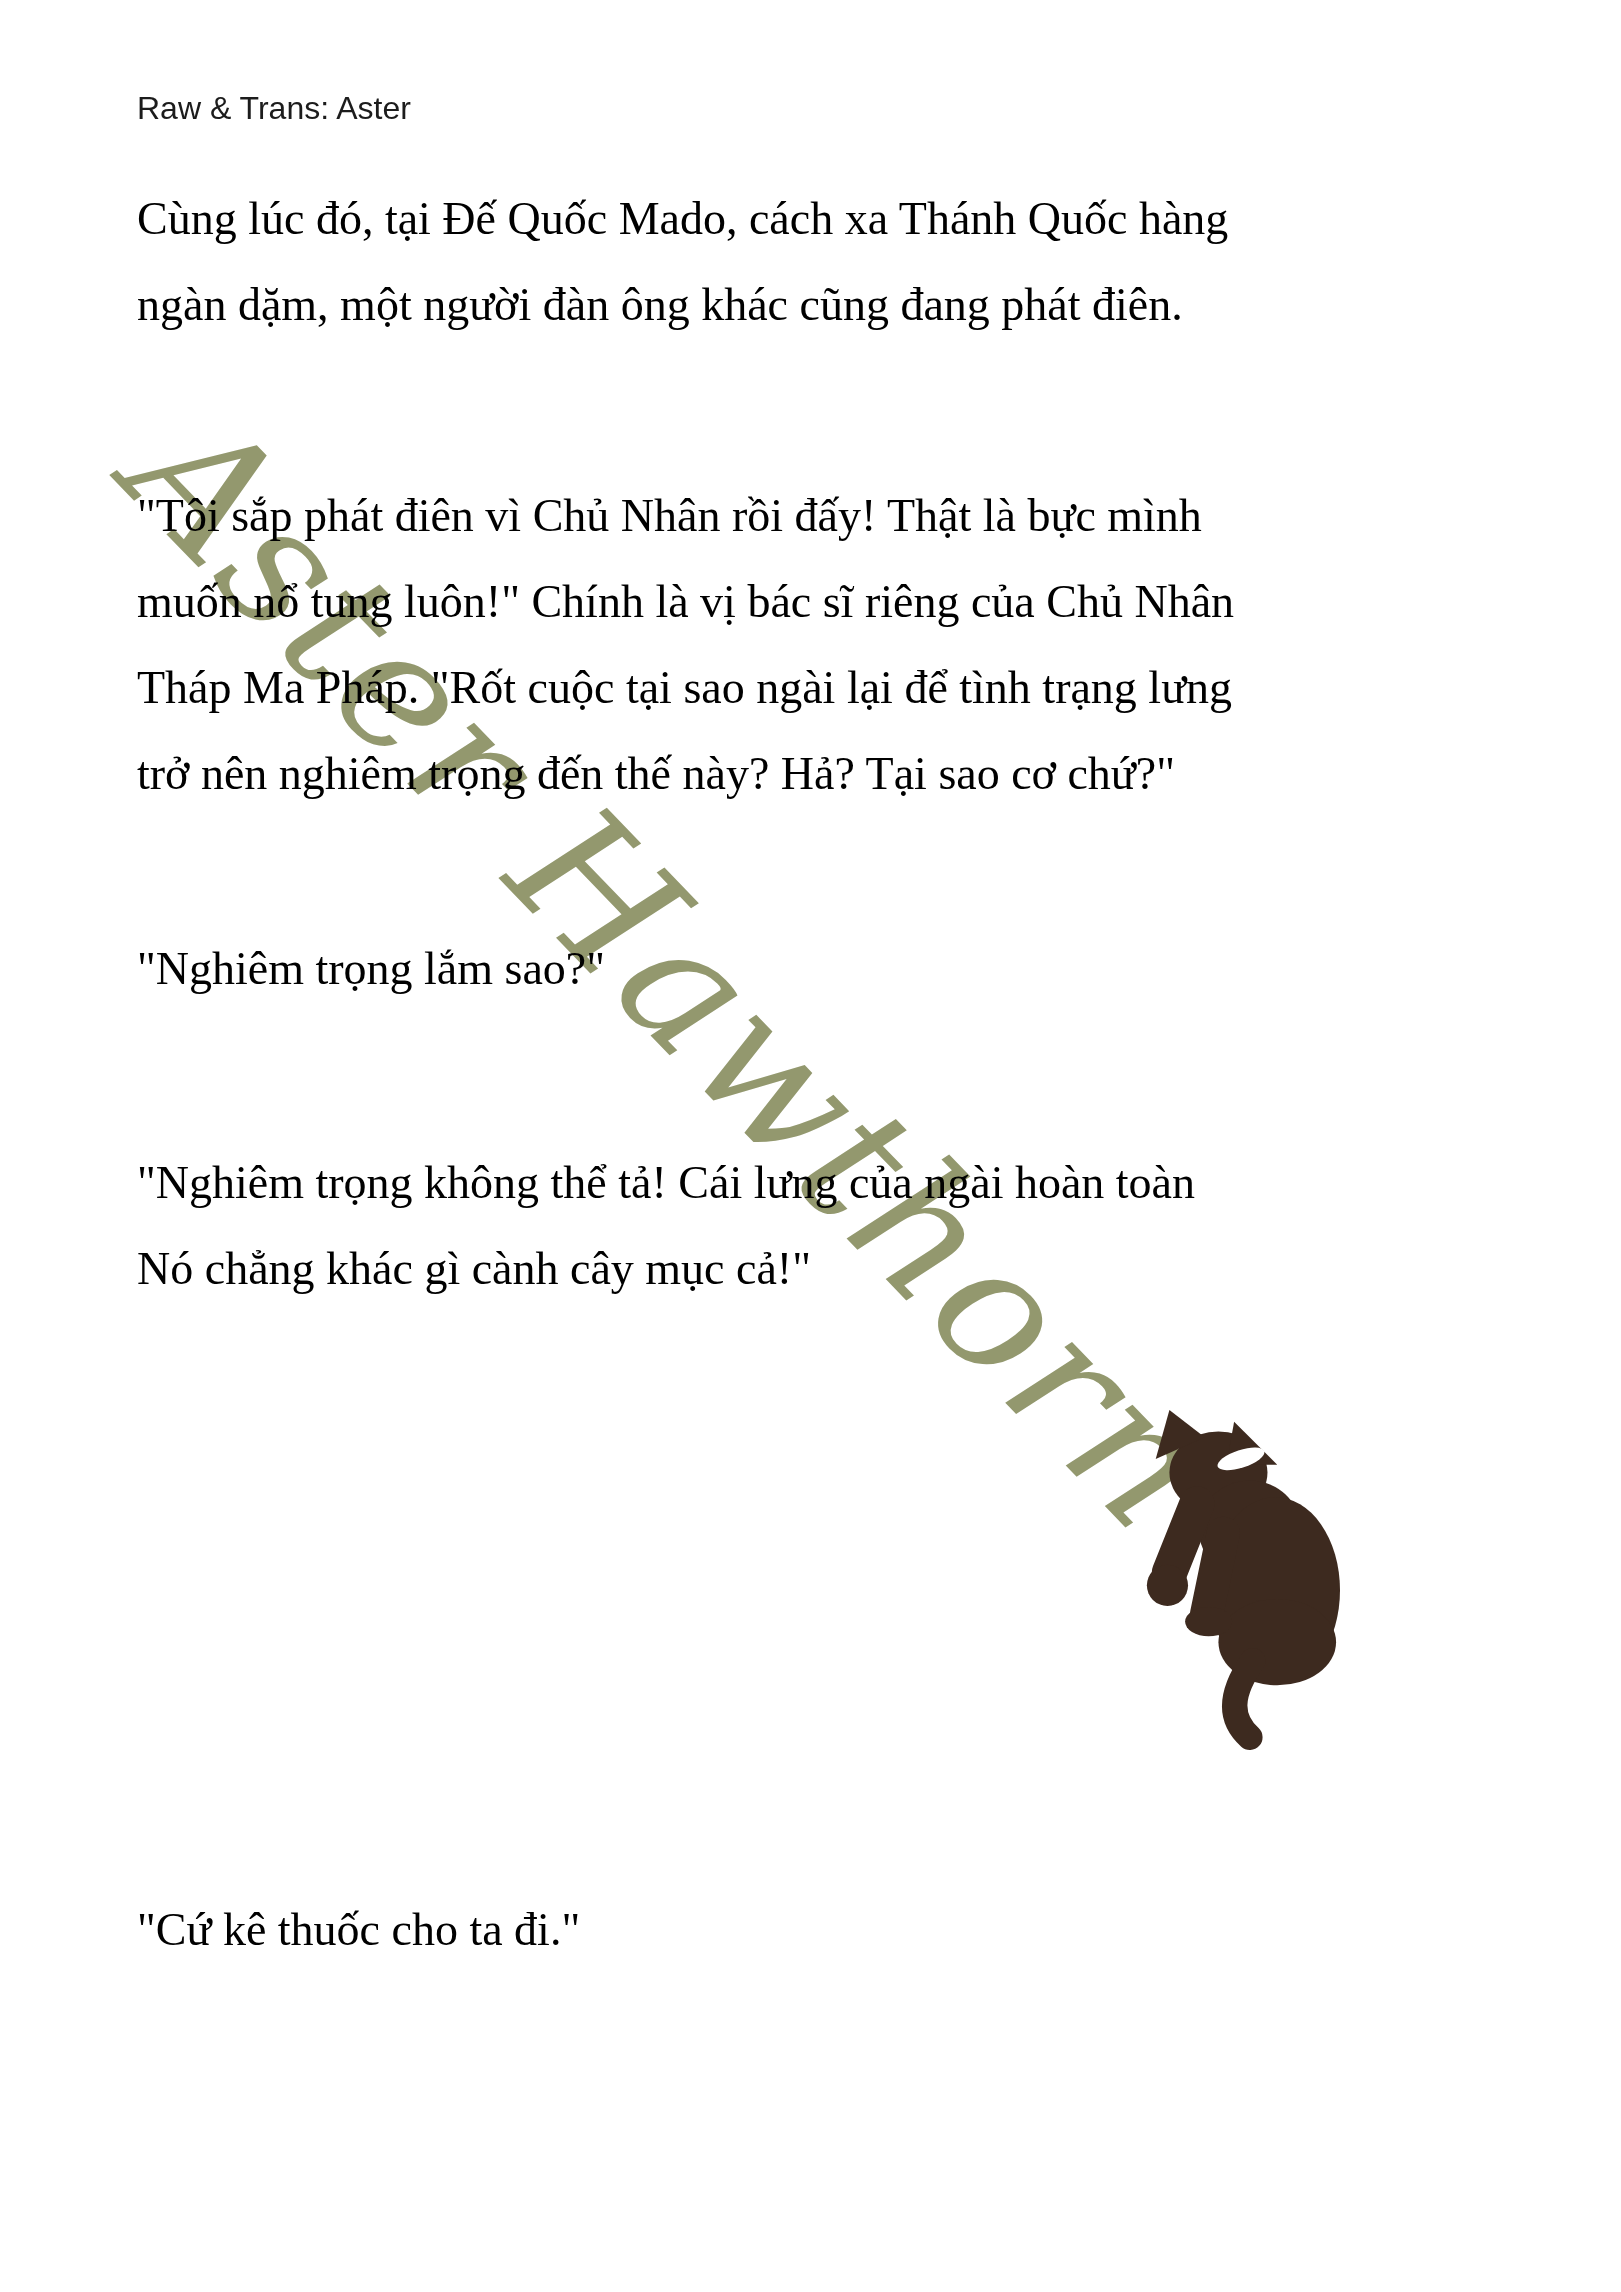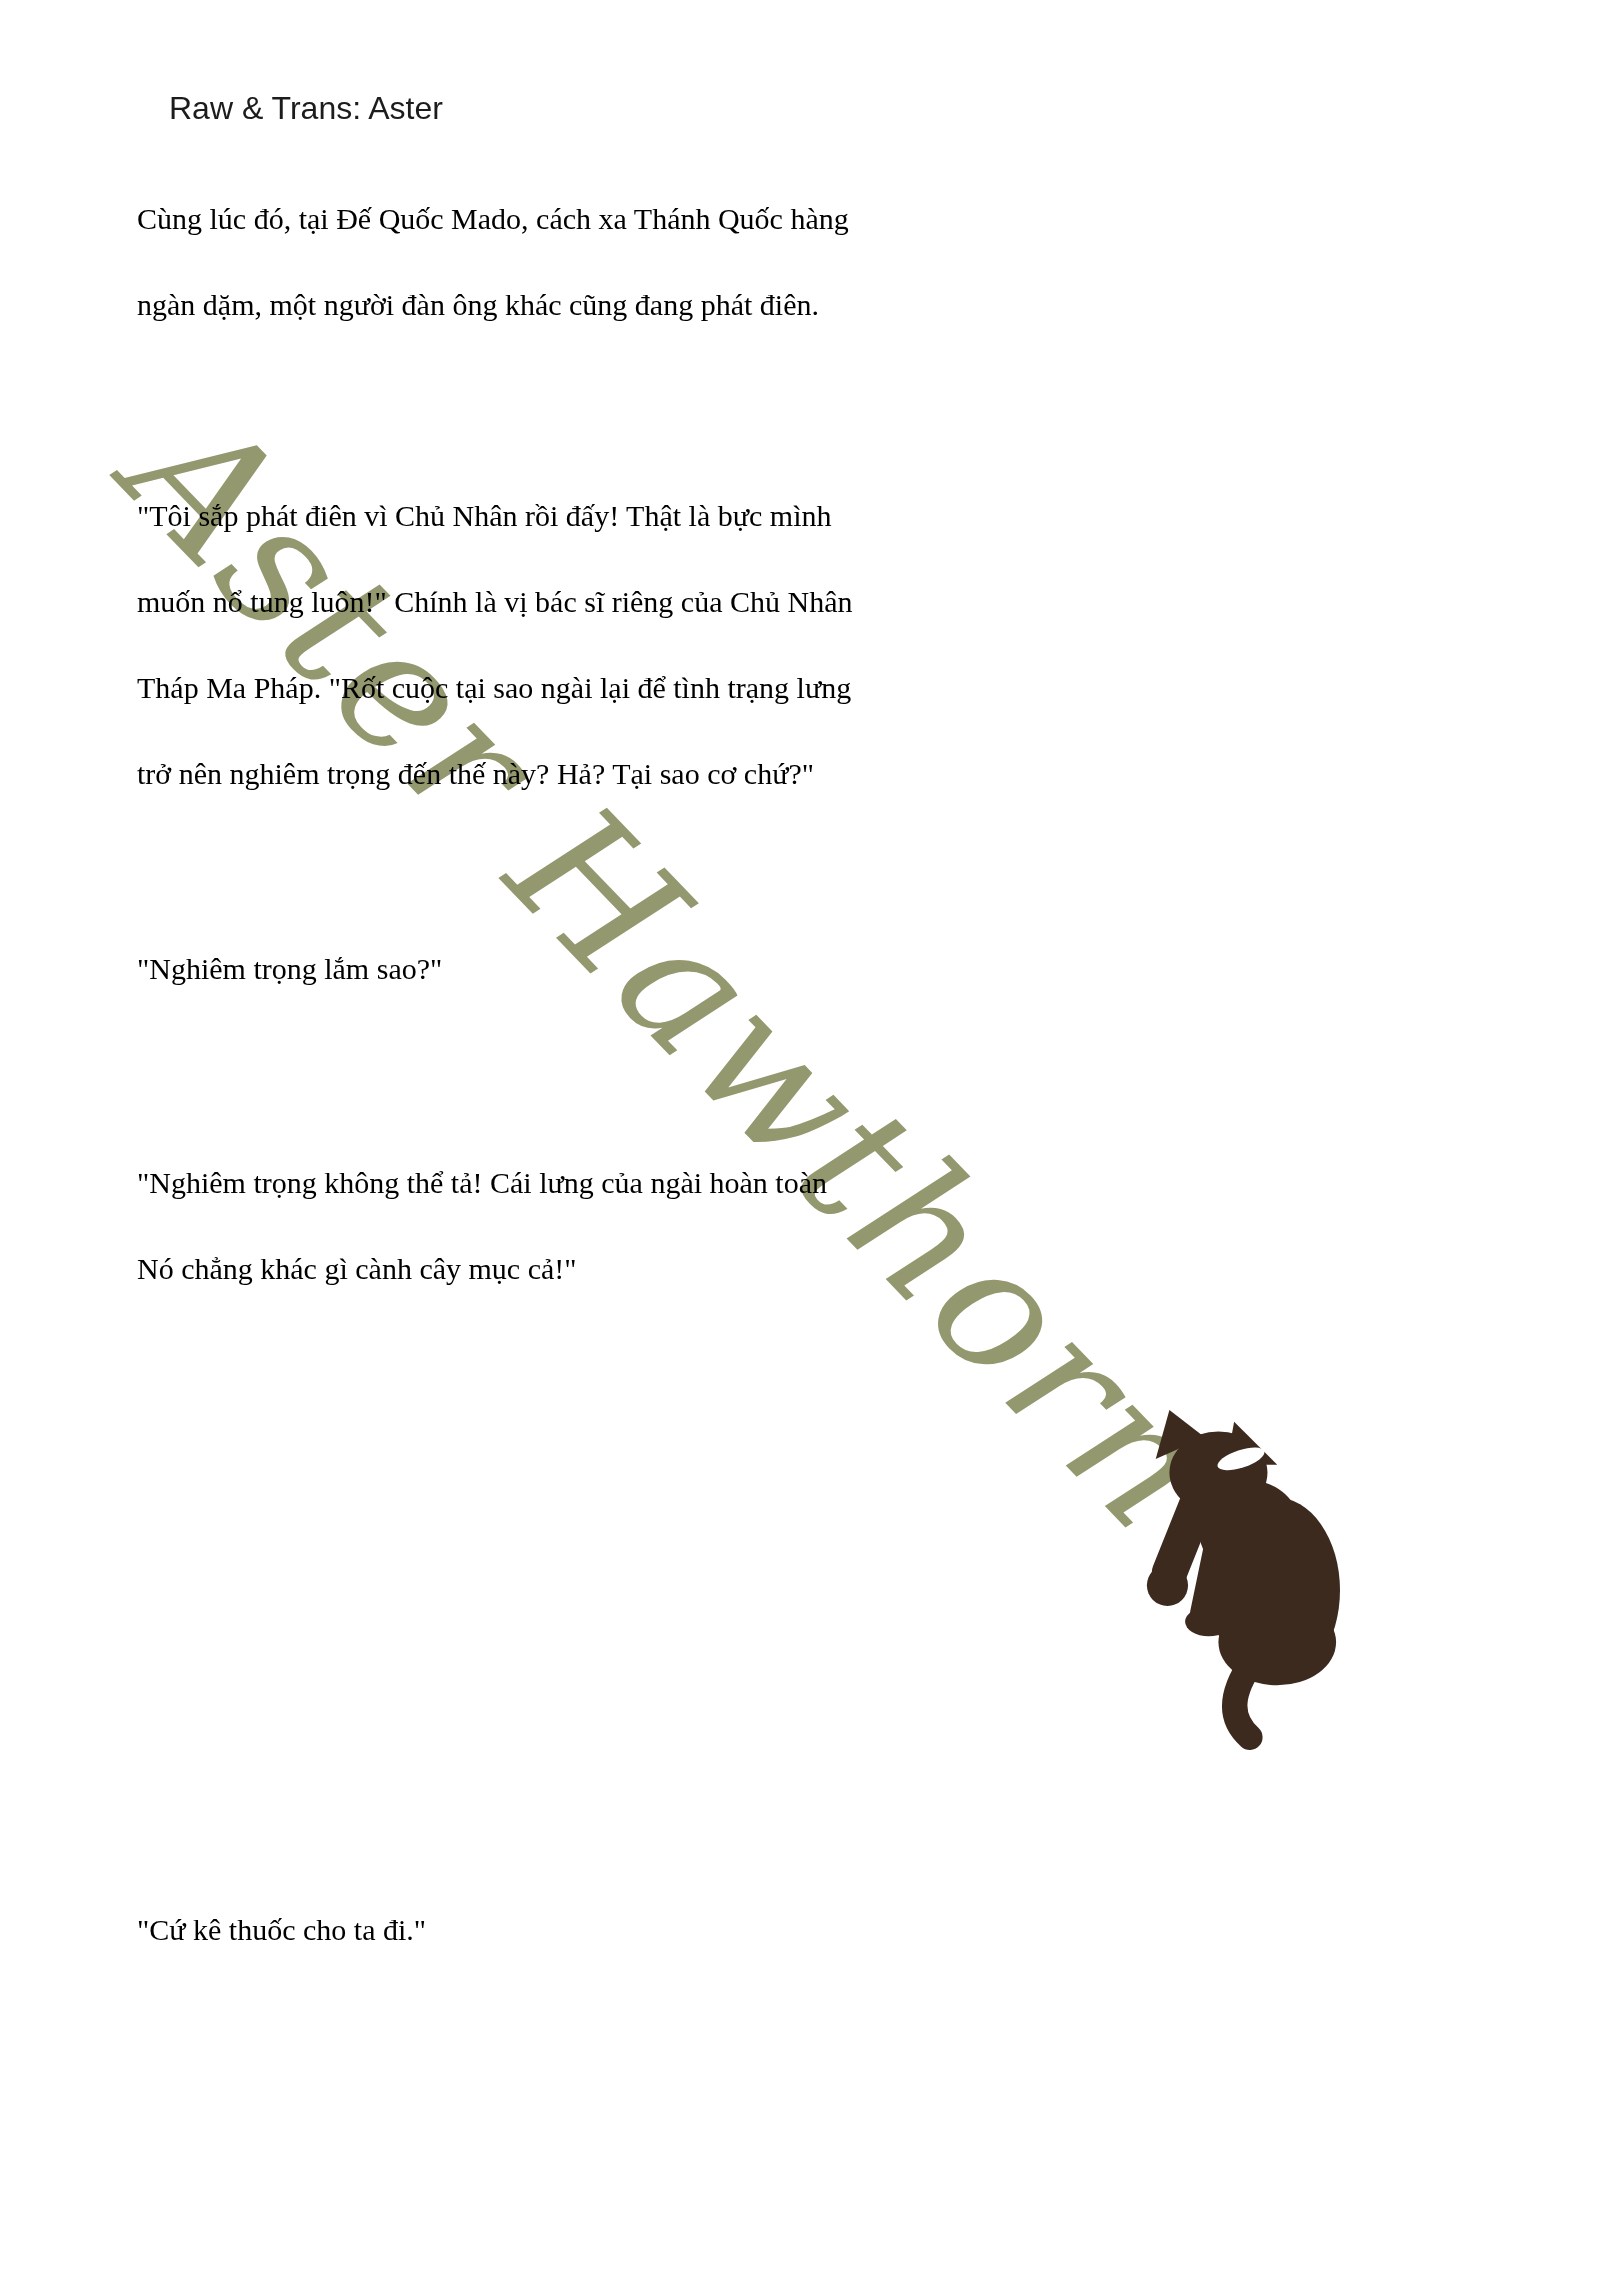--- a/index.html
+++ b/index.html
@@ -4,35 +4,35 @@
 <style>
   html,body { margin:0; padding:0; background:#ffffff; }
   .page {
     position:relative; width:1621px; height:2293px;
     background:#ffffff; overflow:hidden;
     font-family:"Liberation Serif", serif;
   }
   .header-credit {
     position:absolute; left:137px; top:90px;
     font-family:"Liberation Sans", sans-serif;
-    font-size:32px; color:#1c1c1c; z-index:3; white-space:nowrap;margin-left:32px;
+    font-size:32px; color:#1c1c1c; z-index:3; white-space:nowrap;
   }
   .watermark {
     position:absolute; left:235px; top:372px;
     font-family:"DejaVu Serif", serif; font-style:italic;
     font-size:174px; letter-spacing:3.9px; color:#8B9164;
     transform:rotate(46deg); transform-origin:0 0;
     white-space:nowrap; z-index:1; opacity:0.93;
   }
   .cat {
     position:absolute; left:1140px; top:1404px; z-index:1;
   }
   .para {
     position:absolute; left:137px; color:#000000;
-    font-size:30px; line-height:86px; z-index:2;
+    font-size:46px; line-height:86px; z-index:2;
   }
   .para .line { white-space:nowrap; }
   .p1 { top:176px; }
   .p2 { top:473px; }
   .p3 { top:926px; }
   .p4 { top:1140px; }
   .p5 { top:1510px; }
   .p6 { top:1887px; }
 </style>
 </head>

